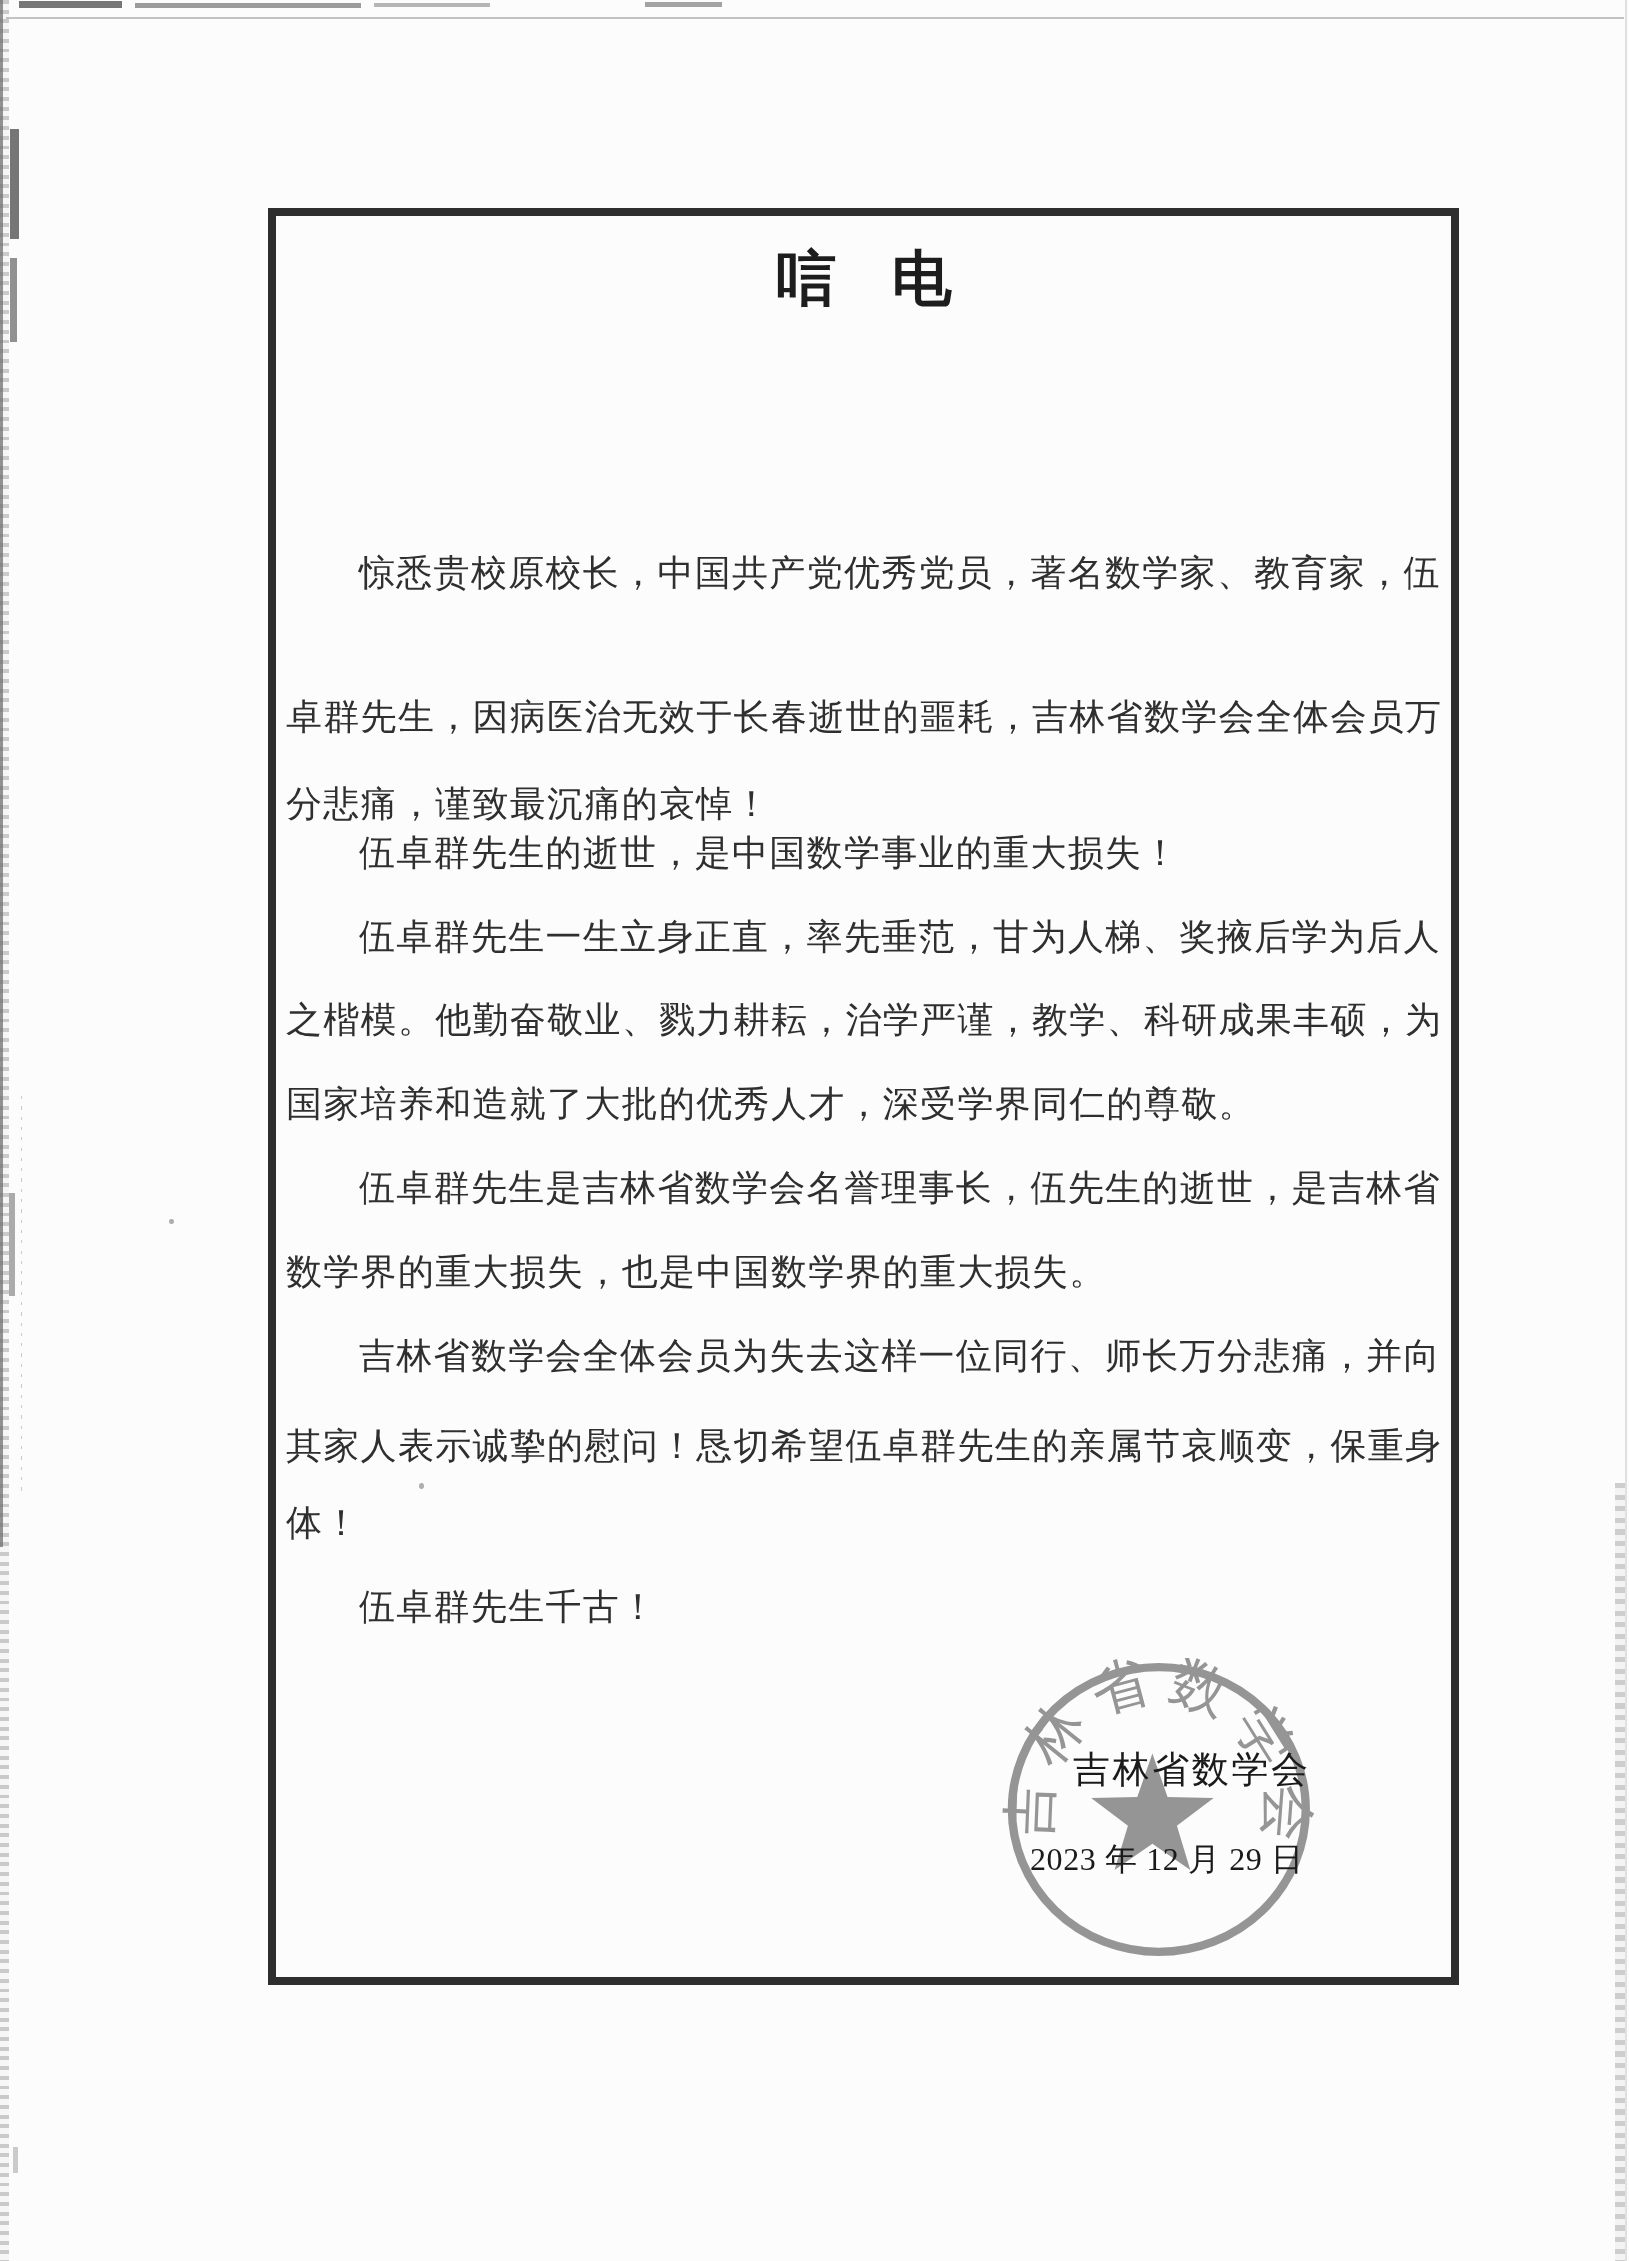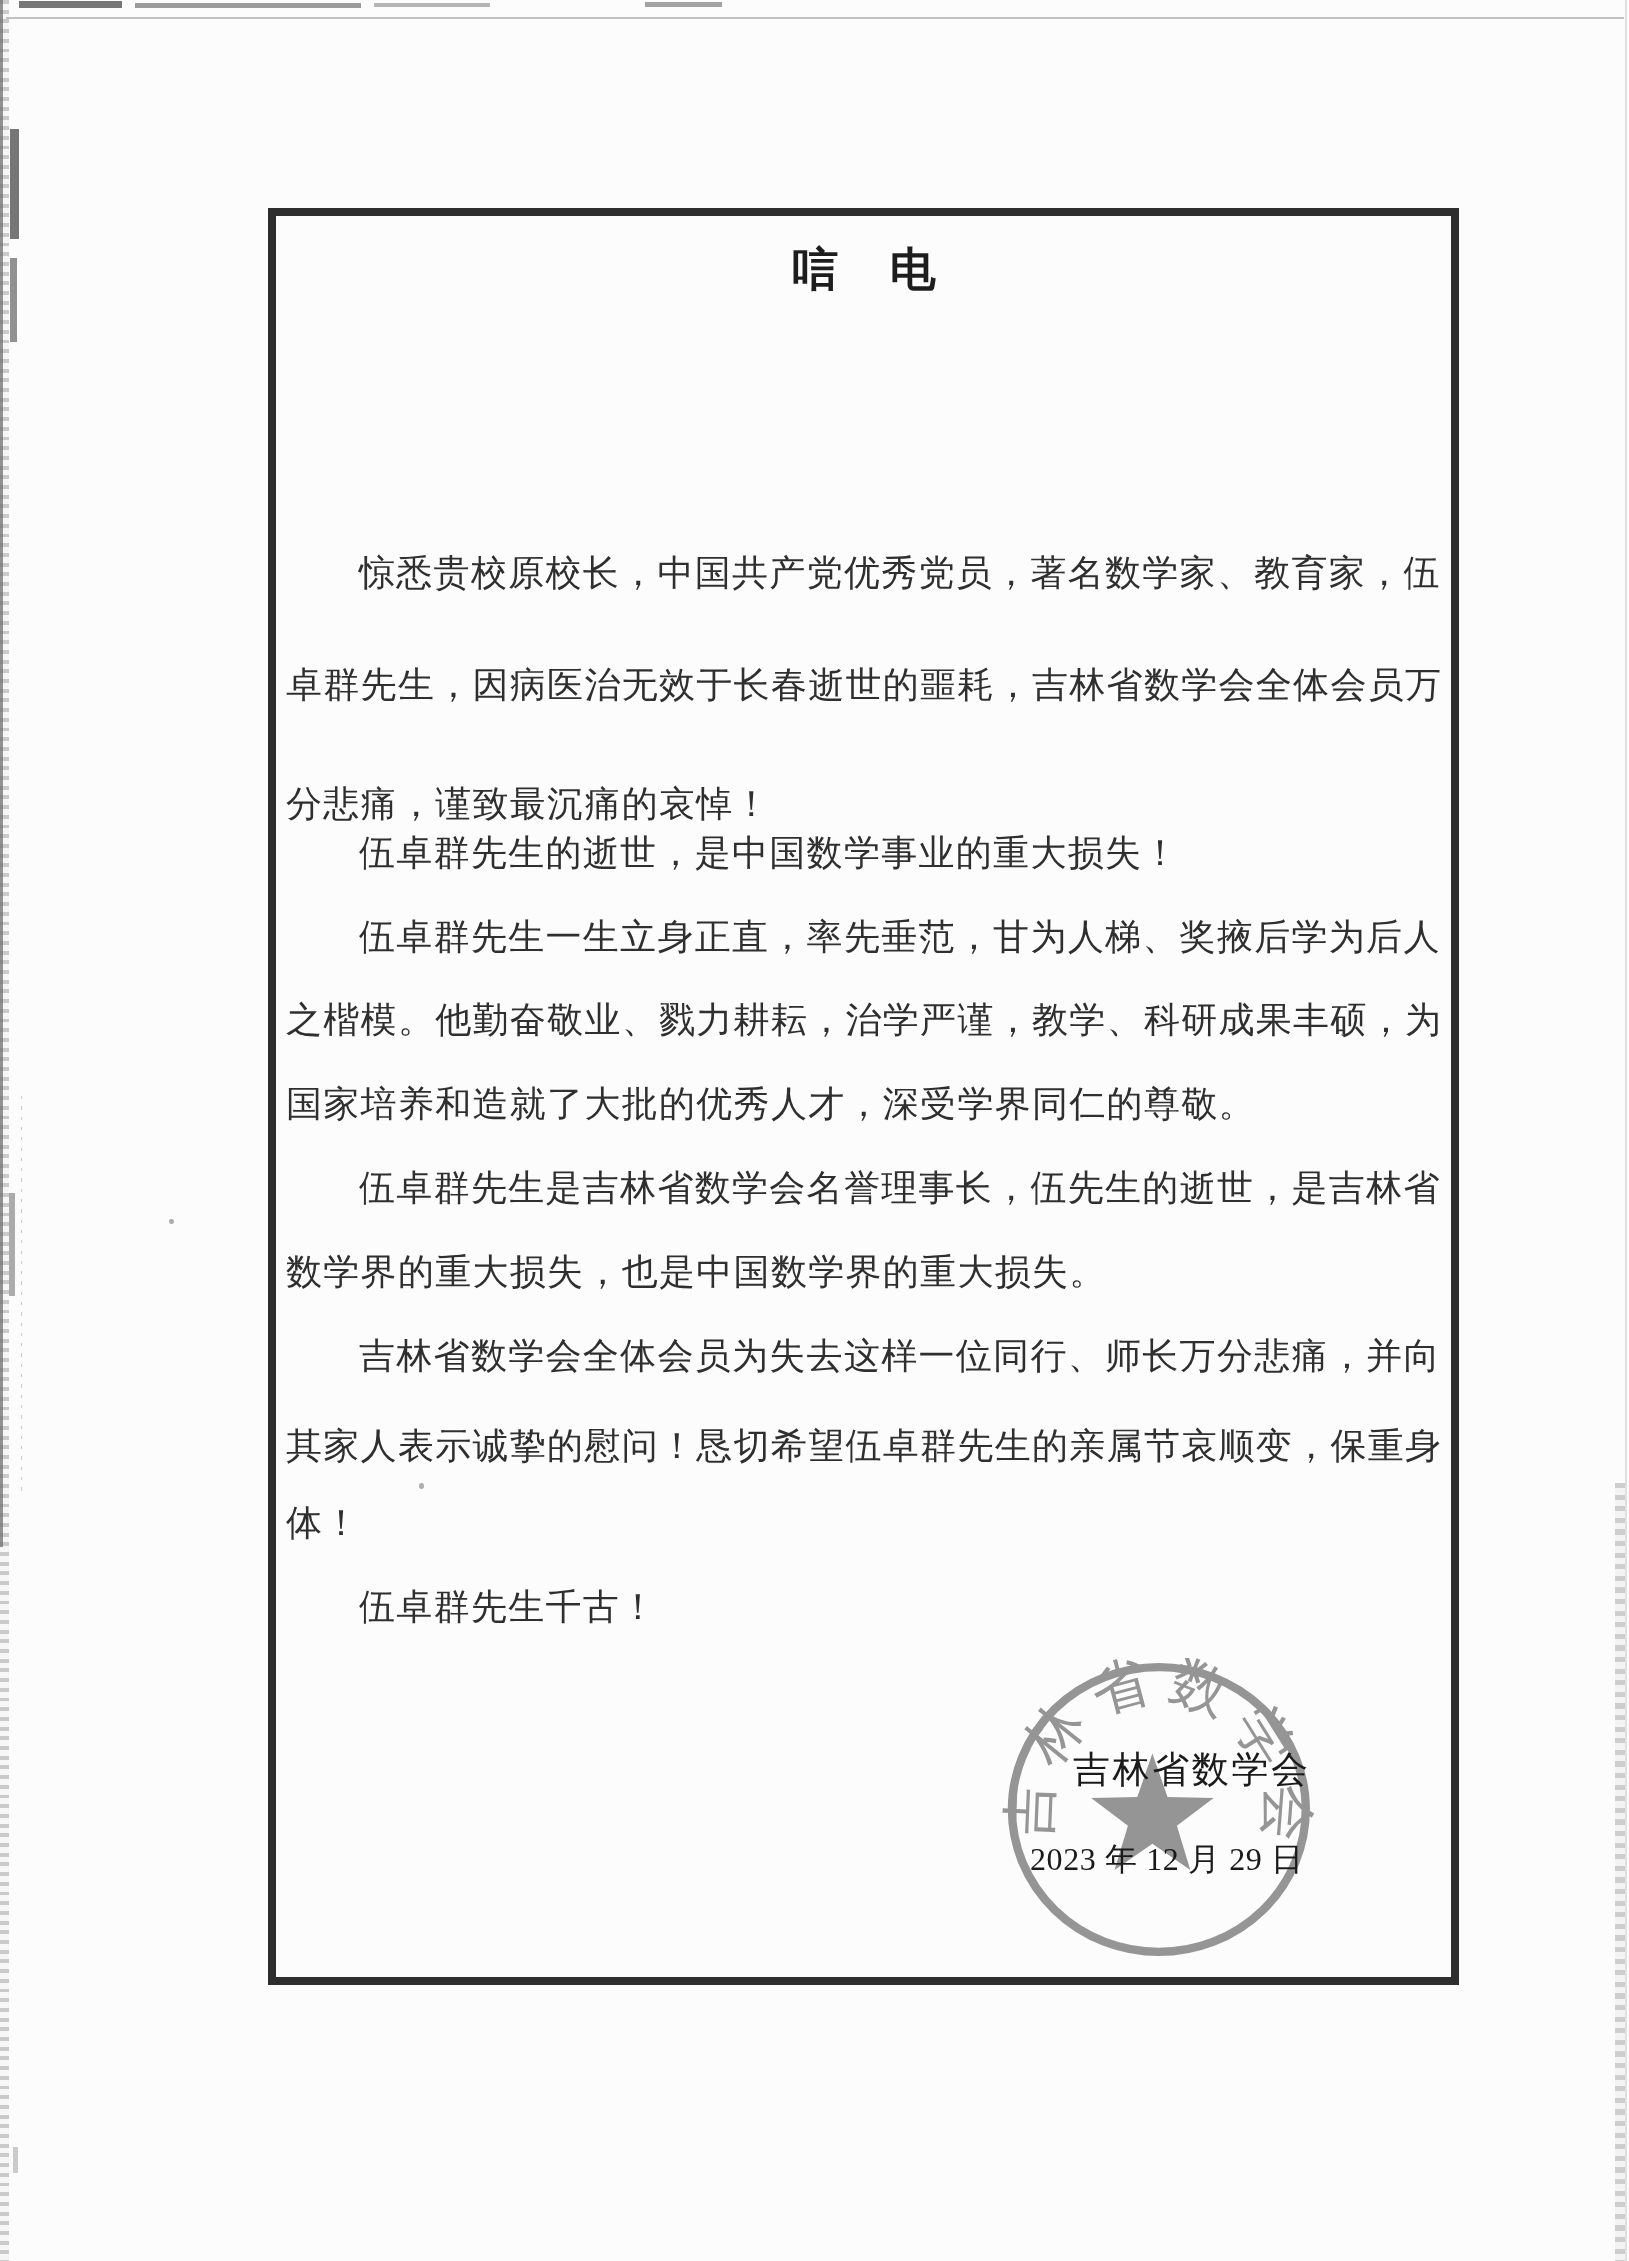--- a/index.html
+++ b/index.html
@@ -38,21 +38,21 @@
     width:1175px;height:1761px;     
     border:8.4px solid #2e2e2e;
     background:transparent;
   }
   .title{
     position:absolute;
     left:268px;top:239px;width:1192px;
     text-align:center;
     font-family:"Liberation Sans","DejaVu Sans",sans-serif;
     font-weight:900;
-    font-size:46px;
+    font-size:60px;
     letter-spacing:19.3px;
     text-indent:19.3px;
     color:#1d1d1d;
     white-space:nowrap;
   }
   .line{
     position:absolute;
     left:286px;width:1161px;
     font-size:36px;
     line-height:43px;
@@ -106,21 +106,21 @@
   <div class="artifact right-faint"></div>
   <div class="artifact speck" style="left:169px;top:1219px;width:4.5px;height:4.5px;"></div>
   <div class="artifact speck" style="left:419px;top:1483px;width:5.2px;height:6.4px;"></div>
   <div class="artifact speck" style="left:13px;top:2147px;width:5.2px;height:26px;border-radius:0;opacity:.5;"></div>
 
   <div class="frame"></div>
 
   <div class="title">唁 电</div>
 
   <div class="line indent" style="top:552px;">惊悉贵校原校长，中国共产党优秀党员，著名数学家、教育家，伍</div>
-  <div class="line" style="top:664px;">卓群先生，因病医治无效于长春逝世的噩耗，吉林省数学会全体会员万</div>
+  <div class="line" style="top:696px;">卓群先生，因病医治无效于长春逝世的噩耗，吉林省数学会全体会员万</div>
   <div class="line" style="top:783px;">分悲痛，谨致最沉痛的哀悼！</div>
   <div class="line indent" style="top:832px;">伍卓群先生的逝世，是中国数学事业的重大损失！</div>
   <div class="line indent" style="top:916px;">伍卓群先生一生立身正直，率先垂范，甘为人梯、奖掖后学为后人</div>
   <div class="line" style="top:999px;">之楷模。他勤奋敬业、戮力耕耘，治学严谨，教学、科研成果丰硕，为</div>
   <div class="line" style="top:1083px;">国家培养和造就了大批的优秀人才，深受学界同仁的尊敬。</div>
   <div class="line indent" style="top:1167px;">伍卓群先生是吉林省数学会名誉理事长，伍先生的逝世，是吉林省</div>
   <div class="line" style="top:1251px;">数学界的重大损失，也是中国数学界的重大损失。</div>
   <div class="line indent" style="top:1335px;">吉林省数学会全体会员为失去这样一位同行、师长万分悲痛，并向</div>
   <div class="line" style="top:1419px;margin-top:6px;">其家人表示诚挚的慰问！恳切希望伍卓群先生的亲属节哀顺变，保重身</div>
   <div class="line" style="top:1502px;">体！</div>

